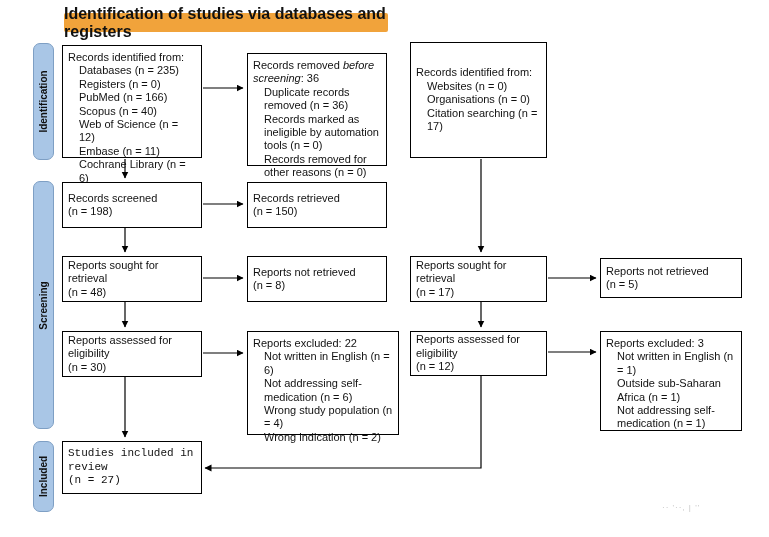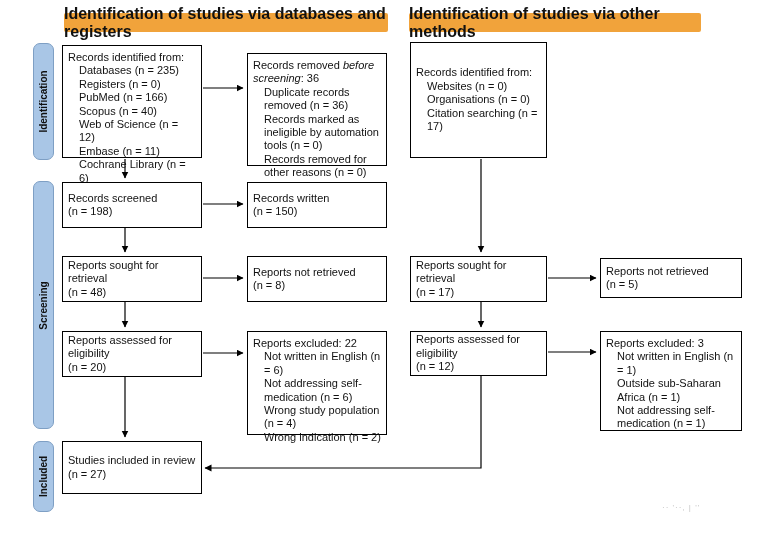--- a/index.html
+++ b/index.html
@@ -54,21 +54,20 @@
     <line x1="203" y1="353" x2="243" y2="353" stroke="#000" stroke-width="1.2" marker-end="url(#ah)"></line>
     <line x1="125" y1="377" x2="125" y2="437" stroke="#000" stroke-width="1.2" marker-end="url(#ah)"></line>
     <line x1="481" y1="159" x2="481" y2="252" stroke="#000" stroke-width="1.2" marker-end="url(#ah)"></line>
     <line x1="548" y1="278" x2="596" y2="278" stroke="#000" stroke-width="1.2" marker-end="url(#ah)"></line>
     <line x1="481" y1="302" x2="481" y2="327" stroke="#000" stroke-width="1.2" marker-end="url(#ah)"></line>
     <line x1="548" y1="352" x2="596" y2="352" stroke="#000" stroke-width="1.2" marker-end="url(#ah)"></line>
     <polyline points="481,376 481,468 205,468" fill="none" stroke="#000" stroke-width="1.2" marker-end="url(#ah)"></polyline>
   </svg>
 
   <div class="hdr" style="left:64px; top:13px; width:324px;">Identification of studies via databases and registers</div>
-  <div class="hdr" style="left:409px; top:13px; width:292px;">Identification of studies via other methods</div>
 
   <div class="stage" style="left:33px; top:43px; height:117px;">
     <span>Identification</span>
   </div>
   <div class="stage" style="left:33px; top:181px; height:248px;">
     <span>Screening</span>
   </div>
   <div class="stage" style="left:33px; top:441px; height:71px;">
     <span>Included</span>
   </div>
@@ -89,48 +88,48 @@
     <div>(n = 198)</div>
   </div>
 
   <div class="box center" style="left:62px; top:256px; width:140px; height:46px;">
     <div>Reports sought for retrieval</div>
     <div>(n = 48)</div>
   </div>
 
   <div class="box center" style="left:62px; top:331px; width:140px; height:46px;">
     <div>Reports assessed for eligibility</div>
-    <div>(n = 20)</div>
+    <div>(n = 30)</div>
   </div>
 
-  <div class="box center" style="left:62px; top:441px; width:140px; height:53px;">
+  <div class="box center" style="left:62px; top:441px; width:140px; height:53px;font-family:Liberation Mono, monospace;">
     <div>Studies included in review</div>
     <div>(n = 27)</div>
   </div>
 
   <div class="box" style="left:247px; top:45px; width:140px; height:113px;margin-top:8px;">
     <div>
       <span>Records removed </span><i>before screening</i><span>: 36</span>
     </div>
     <div class="ind">Duplicate records removed (n = 36)</div>
     <div class="ind">Records marked as ineligible by automation tools (n = 0)</div>
     <div class="ind">Records removed for other reasons (n = 0)</div>
   </div>
 
   <div class="box center" style="left:247px; top:182px; width:140px; height:46px;">
-    <div>Records written</div>
+    <div>Records retrieved</div>
     <div>(n = 150)</div>
   </div>
 
   <div class="box center" style="left:247px; top:256px; width:140px; height:46px;">
     <div>Reports not retrieved</div>
     <div>(n = 8)</div>
   </div>
 
-  <div class="box" style="left:247px; top:331px; width:140px; height:104px;">
+  <div class="box" style="left:247px; top:331px; width:152px; height:104px;">
     <div>Reports excluded: 22</div>
     <div class="ind">Not written in English (n = 6)</div>
     <div class="ind">Not addressing self-medication (n = 6)</div>
     <div class="ind">Wrong study population (n = 4)</div>
     <div class="ind">Wrong indication (n = 2)</div>
   </div>
 
   <div class="box center" style="left:410px; top:42px; width:137px; height:116px;">
     <div>Records identified from:</div>
     <div class="ind">Websites (n = 0)</div>

